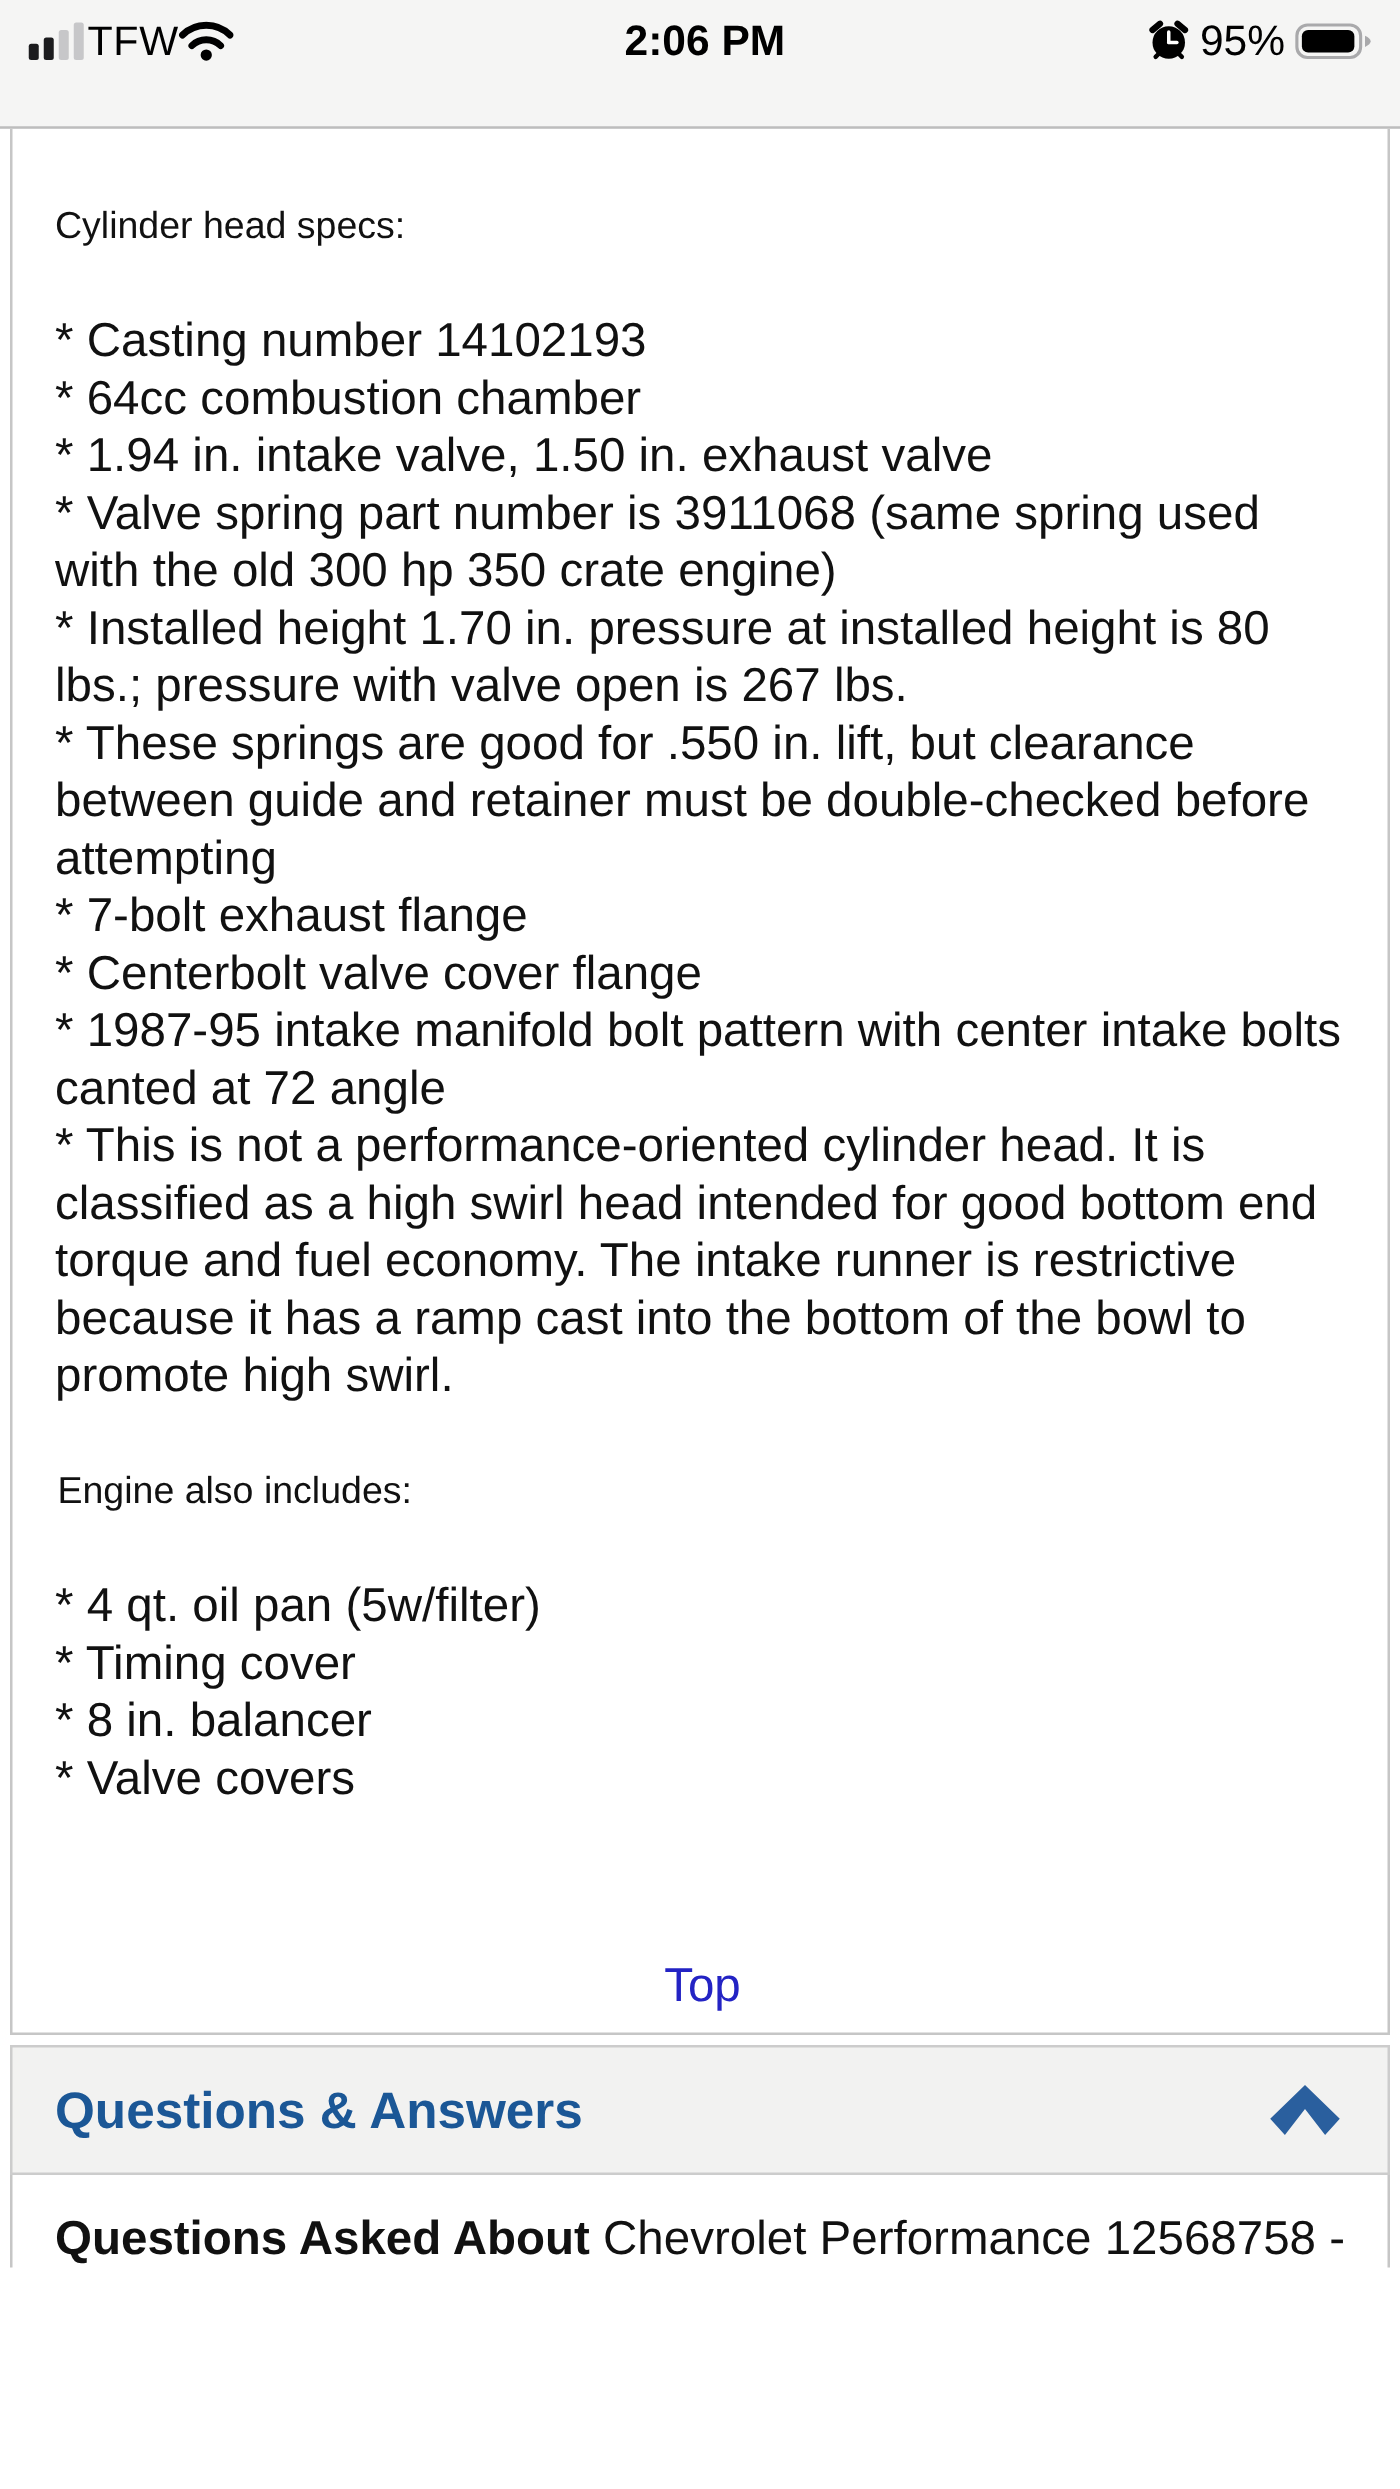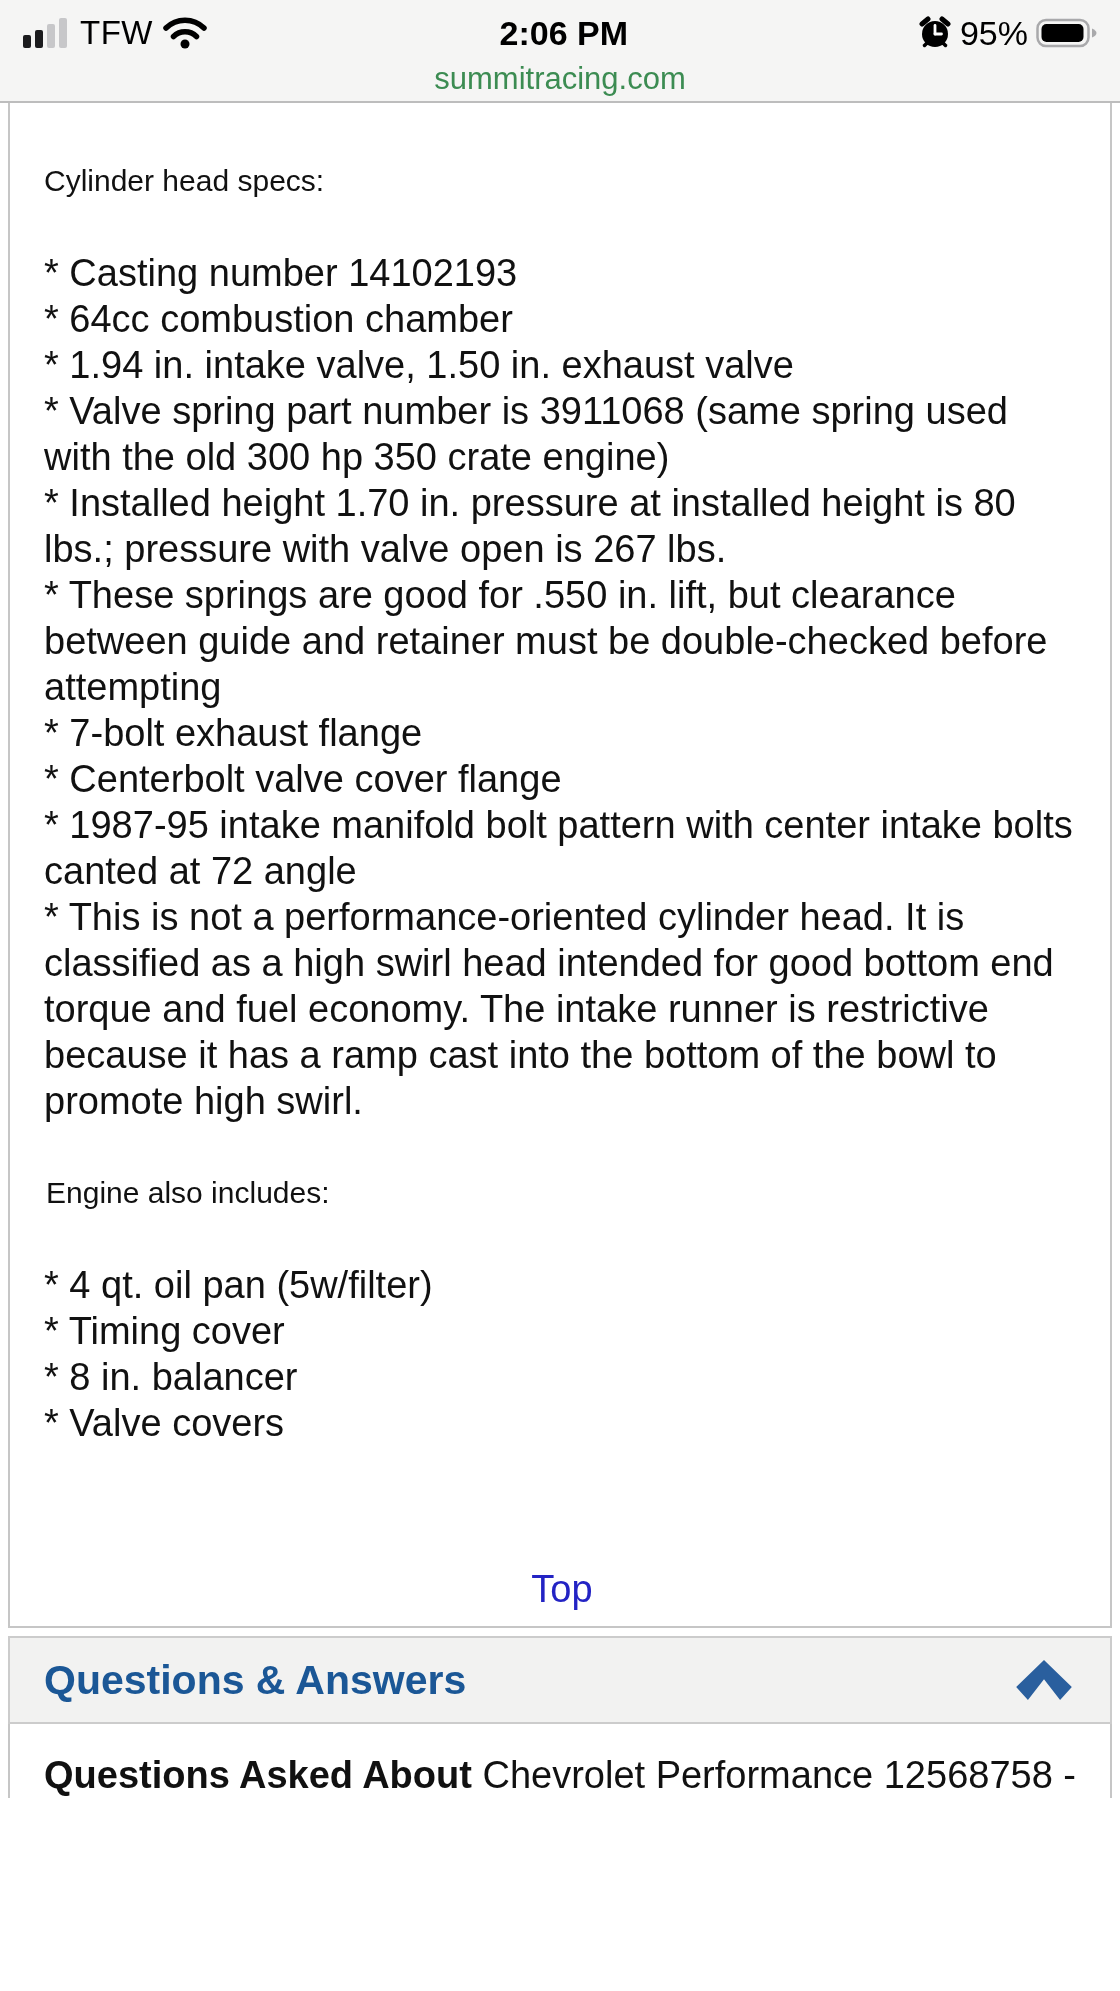--- a/index.html
+++ b/index.html
@@ -23,21 +23,20 @@
     height: 56px;
     display: flex;
     align-items: center;
     justify-content: space-between;
     padding: 10px 22px 0 22px;
     position: relative;
   }
   .status-left, .status-right {
     display: flex;
     align-items: center;
-    gap: 10px;
   }
   .status-right { gap: 8px; }
   .carrier-label { font-size: 33px; color: #000; letter-spacing: 0.5px; }
   .status-time {
     position: absolute;
     left: 50%;
     transform: translateX(-47%);
     font-size: 34px;
     font-weight: bold;
     color: #000;
@@ -78,21 +77,21 @@
     color: #2323c4;
     text-decoration: none;
     font-size: 38px;
   }
 
   
   .qa-header {
     margin: 8px 8px 0 8px;
     background: #f2f2f1;
     border: 2px solid #cccccc;
-    height: 88px;
+    height: 104px;
     display: flex;
     align-items: center;
     justify-content: space-between;
     padding: 0 38px 0 34px;
   }
   .qa-title {
     font-size: 41px;
     font-weight: bold;
     color: #1b5796;
   }
@@ -144,23 +143,20 @@
         <line x1="27.5" y1="29.5" x2="25" y2="27" stroke="#000" stroke-width="3.5" stroke-linecap="round"></line>
       </svg>
       <span class="battery-pct">95%</span>
       <svg class="icon" width="62" height="30" viewBox="0 0 62 30">
         <rect x="1.5" y="2" width="51" height="26" rx="8.5" fill="none" stroke="#a9a9ab" stroke-width="2.5"></rect>
         <rect x="5.5" y="6" width="42" height="18" rx="5" fill="#000"></rect>
         <path d="M56 10.5 Q60.5 12.5 60.5 15 Q60.5 17.5 56 19.5 Z" fill="#a9a9ab"></path>
       </svg>
     </div>
   </div>
-  <div class="url-row">
-    <span class="url-text">summitracing.com</span>
-  </div>
 </header>
 
 <main class="content">
   <p class="spec-heading">Cylinder head specs:</p>
 
   <ul class="spec-list">
 
       <li>* Casting number 14102193</li>
 
 

